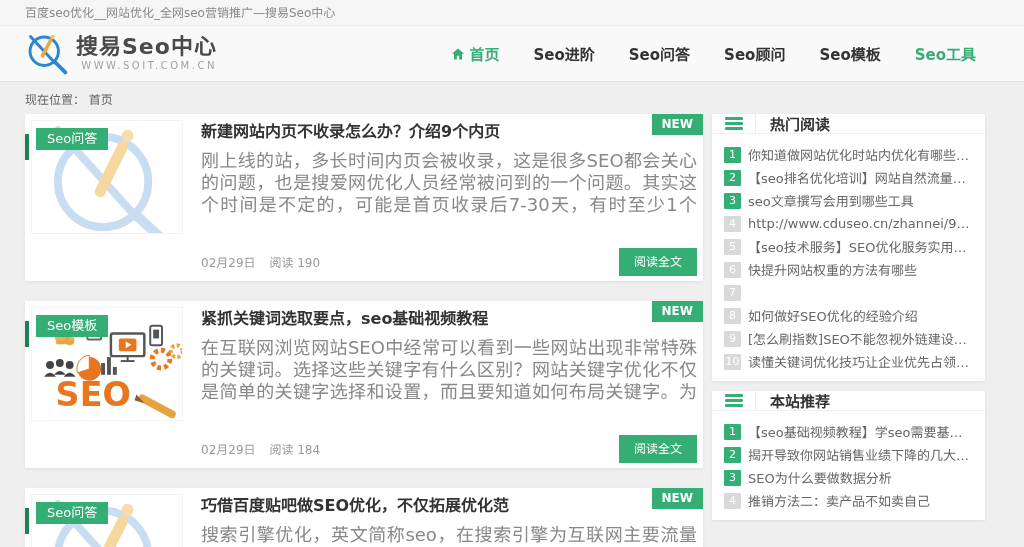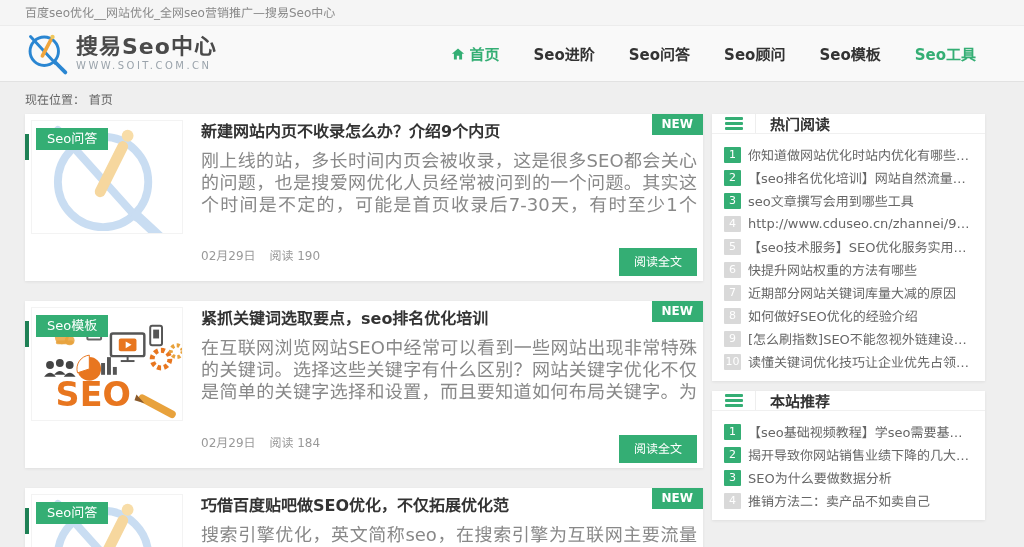--- a/index.html
+++ b/index.html
@@ -2,21 +2,21 @@
 <html lang="zh-CN"><head>
 <meta charset="utf-8">
 <title>搜易Seo中心</title>
 <style>
   * { margin:0; padding:0; box-sizing:border-box; }
   html,body { width:1024px; height:547px; overflow:hidden; }
   body {
     font-family:"DejaVu Sans","Liberation Sans",sans-serif;
     background:#efefef; color:#333; font-size:13px;
   }
-  a { text-decoration:none; color:inherit; cursor:pointer; }
+  a { text-decoration:none; color:inherit; cursor:pointer;text-align:right; }
 
   
   .topbar {
     background:#f5f5f5; height:26px; line-height:26px;
     padding-left:25px; font-size:12px; color:#8a8a8a;
     border-bottom:1px solid #ececec;
   }
 
   
   .site-header {
@@ -67,21 +67,21 @@
   }
   .card-body { flex:1; padding-left:18px; position:relative; }
   .card-title {
     font-size:16px; font-weight:bold; color:#333; line-height:22px;
     margin:1px 0 7px; white-space:nowrap; overflow:hidden;
   }
   .excerpt {
     font-size:18px; color:#888; line-height:22px; max-height:66px; overflow:hidden;
     text-align:justify;
   }
-  .meta { position:absolute; left:18px; bottom:12px; font-size:12px; color:#999; }
+  .meta { position:absolute; left:18px; bottom:5px; font-size:12px; color:#999; }
   .meta .date { margin-right:10px; }
   .read-more {
     position:absolute; right:0; bottom:-1px; background:#34ae74; color:#fff;
     font-size:12px; padding:6px 15px; line-height:16px;
   }
 
   
   .sidebar { width:273px; }
   .side-box { background:#fff; margin-bottom:10px; box-shadow:0 1px 3px rgba(0,0,0,.07); }
   .side-head {
@@ -213,21 +213,21 @@
           <rect x="82" y="60" width="4" height="8" fill="#555"></rect>
 
           <text x="62" y="100" font-size="34" font-weight="bold" fill="#e8761f" font-family="DejaVu Sans, sans-serif" text-anchor="middle">SEO</text>
 
           <line x1="112" y1="92" x2="142" y2="108" stroke="#e8a23c" stroke-width="8" stroke-linecap="round"></line>
           <path d="M106 88 L114 97 L104 94 Z" fill="#8a5a2b"></path>
         </svg>
         <span class="cat-badge">Seo模板</span>
       </div>
       <div class="card-body">
-        <h2 class="card-title">紧抓关键词选取要点，seo排名优化培训</h2>
+        <h2 class="card-title">紧抓关键词选取要点，seo基础视频教程</h2>
         <p class="excerpt">在互联网浏览网站SEO中经常可以看到一些网站出现非常特殊的关键词。选择这些关键字有什么区别？网站关键字优化不仅是简单的关键字选择和设置，而且要知道如何布局关键字。为每...</p>
         <div class="meta">
           <span class="date">02月29日</span>
           <span class="reads"><span>阅读</span> <span>184</span></span>
         </div>
         <a class="read-more">阅读全文</a>
       </div>
     </article>
 
     <article class="card">
@@ -288,21 +288,20 @@
         <li class="side-item">
           <span class="num">5</span>
           <span class="side-text">【seo技术服务】SEO优化服务实用的三个小...</span>
         </li>
         <li class="side-item">
           <span class="num">6</span>
           <span class="side-text">快提升网站权重的方法有哪些</span>
         </li>
         <li class="side-item">
           <span class="num">7</span>
-          <span class="side-text">近期部分网站关键词库量大减的原因</span>
         </li>
         <li class="side-item">
           <span class="num">8</span>
           <span class="side-text">如何做好SEO优化的经验介绍</span>
         </li>
         <li class="side-item">
           <span class="num">9</span>
           <span class="side-text">[怎么刷指数]SEO不能忽视外链建设，更要注...</span>
         </li>
         <li class="side-item">

